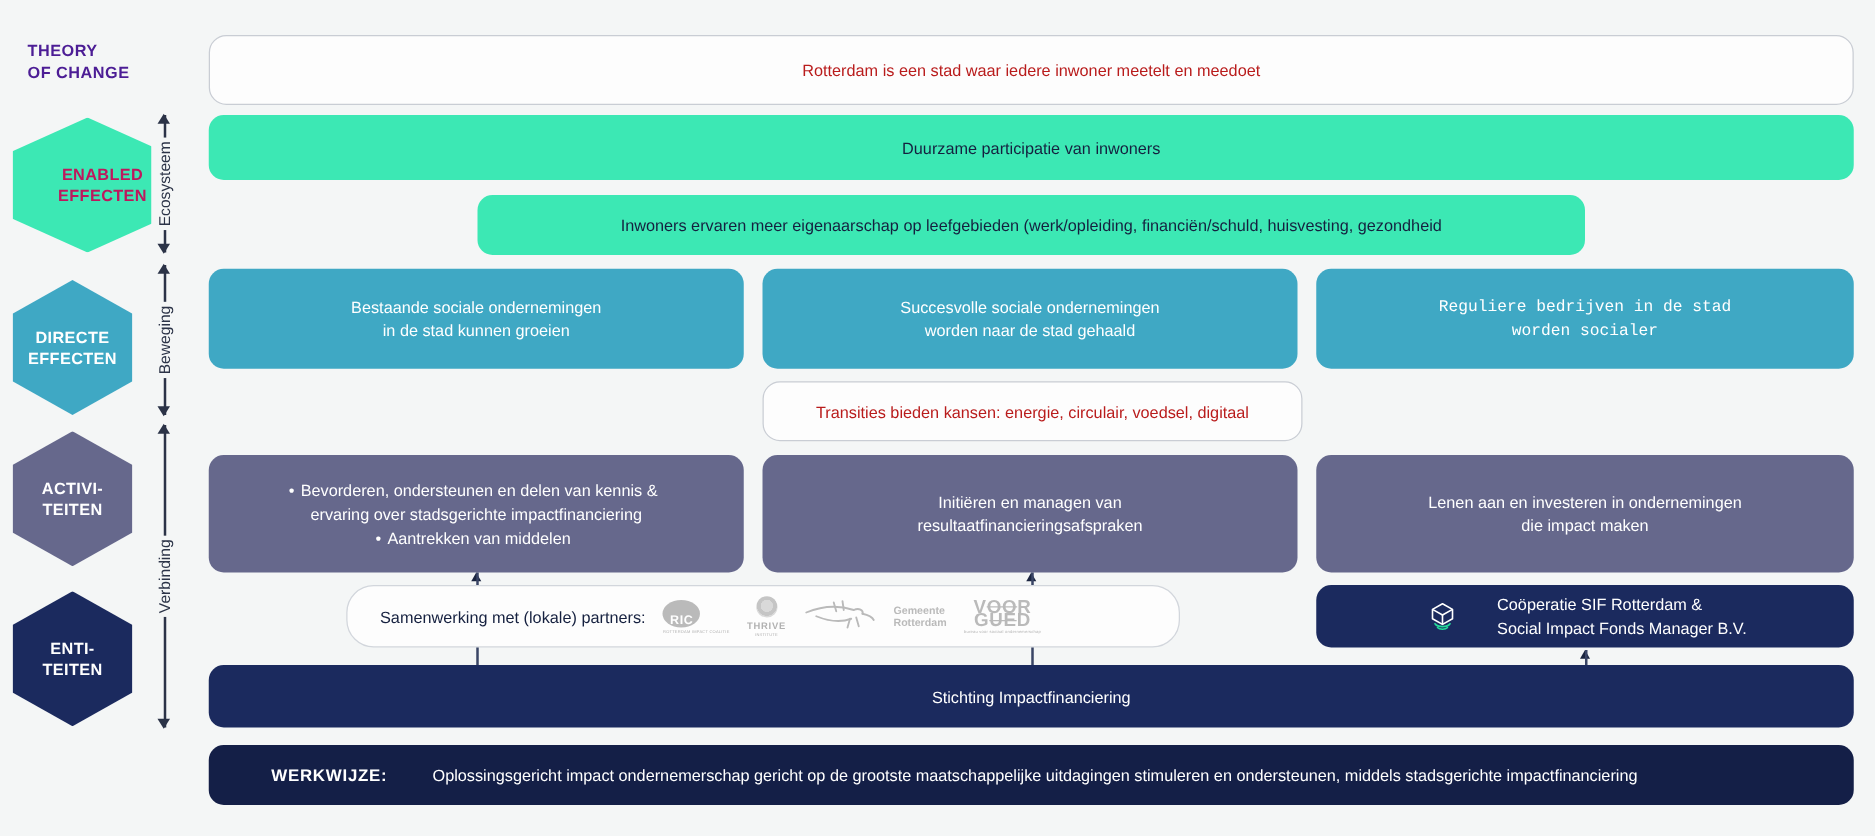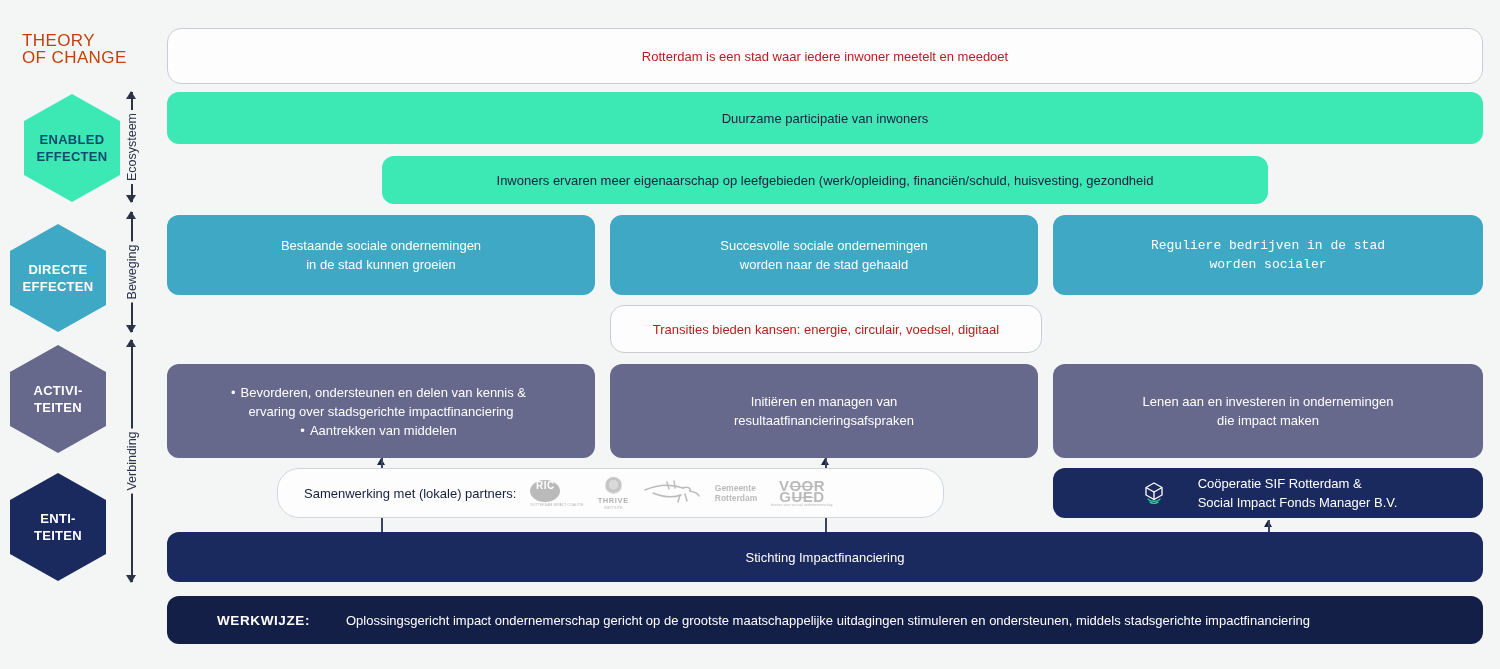--- a/index.html
+++ b/index.html
@@ -8,31 +8,31 @@
     background:#f4f6f6;
     font-family:"Liberation Sans", sans-serif;
     overflow:hidden;
     position:relative;
   }
   .canvas{position:absolute;inset:0;}
 
   
   .toc-title{
     position:absolute;left:22px;top:32px;
-    font-size:17px;font-weight:normal;letter-spacing:.4px;
-    color:#c2410c;line-height:17px;
+    font-size:13px;font-weight:bold;letter-spacing:.4px;
+    color:#4c1d95;line-height:17px;
   }
   .hex{
     position:absolute;width:96px;height:108px;
     display:flex;align-items:center;justify-content:center;
     text-align:center;font-weight:bold;font-size:13px;
     letter-spacing:.3px;line-height:17px;
     clip-path:polygon(50% 0%, 100% 25%, 100% 75%, 50% 100%, 0% 75%, 0% 25%);
   }
-  .hex.enabled{left:24px;top:94px;background:#3ce8b4;color:#0c4a6e;}
+  .hex.enabled{left:10px;top:94px;background:#3ce8b4;color:#be185d;padding-left:24px;}
   .hex.directe{left:10px;top:224px;background:#3fa8c4;color:#ffffff;}
   .hex.activi {left:10px;top:345px;background:#66688c;color:#ffffff;}
   .hex.enti   {left:10px;top:473px;background:#1b2a5e;color:#ffffff;}
 
   
   .axis{position:absolute;width:26px;}
   .axis .line{
     position:absolute;left:12px;top:0;bottom:0;width:1.5px;background:#2b3347;
   }
   .axis .ar{
@@ -73,21 +73,21 @@
     border-radius:22px;box-sizing:border-box;
     display:flex;align-items:center;
   }
   .partners .plabel{font-size:13px;color:#15203f;margin-left:26px;margin-right:14px;white-space:nowrap;}
   .logos{display:flex;align-items:center;gap:14px;}
   .logo{opacity:.72;filter:grayscale(1);}
   .logo-cap{font-size:3.2px;letter-spacing:.2px;color:#8d94a6;text-align:center;display:block;margin-top:1px;white-space:nowrap;}
 
   .ric-oval{
     width:30px;height:22px;border-radius:50%;background:#9aa1b4;
-    display:flex;align-items:flex-start;justify-content:center;
+    display:flex;align-items:flex-end;justify-content:center;
     color:#fff;font-weight:bold;font-size:10px;letter-spacing:.5px;
   }
   .thrive-circ{
     width:17px;height:17px;border-radius:50%;
     background:radial-gradient(circle at 50% 45%, #c7ccd8 0 38%, #a9b0c1 40% 62%, #c7ccd8 64% 100%);
     margin:0 auto;
   }
   .thrive-txt{font-size:7.5px;font-weight:bold;letter-spacing:.6px;color:#8d94a6;text-align:center;margin-top:2px;}
   .gem-txt{font-size:8.5px;font-weight:bold;line-height:10px;color:#9aa1b4;}
   .voor-box{color:#9aa1b4;font-weight:bold;font-size:15px;line-height:11px;letter-spacing:.5px;text-align:center;}

